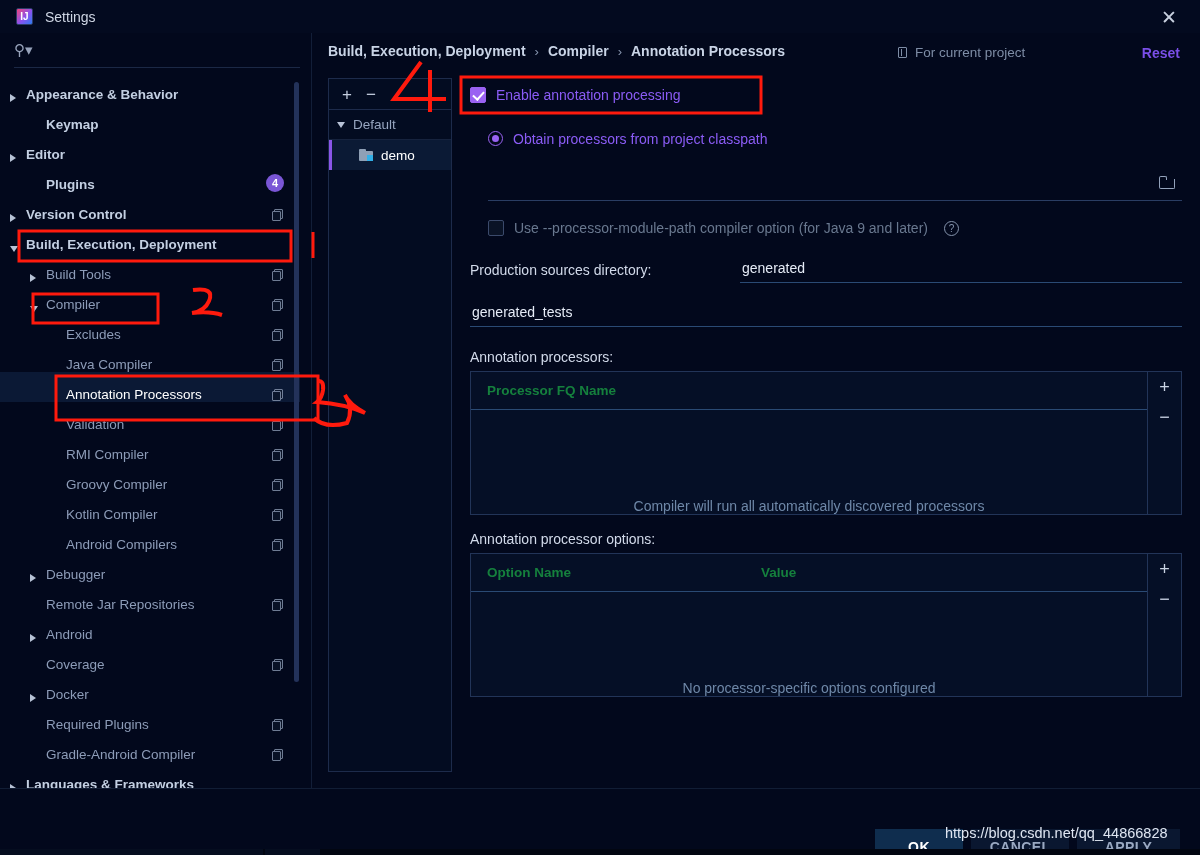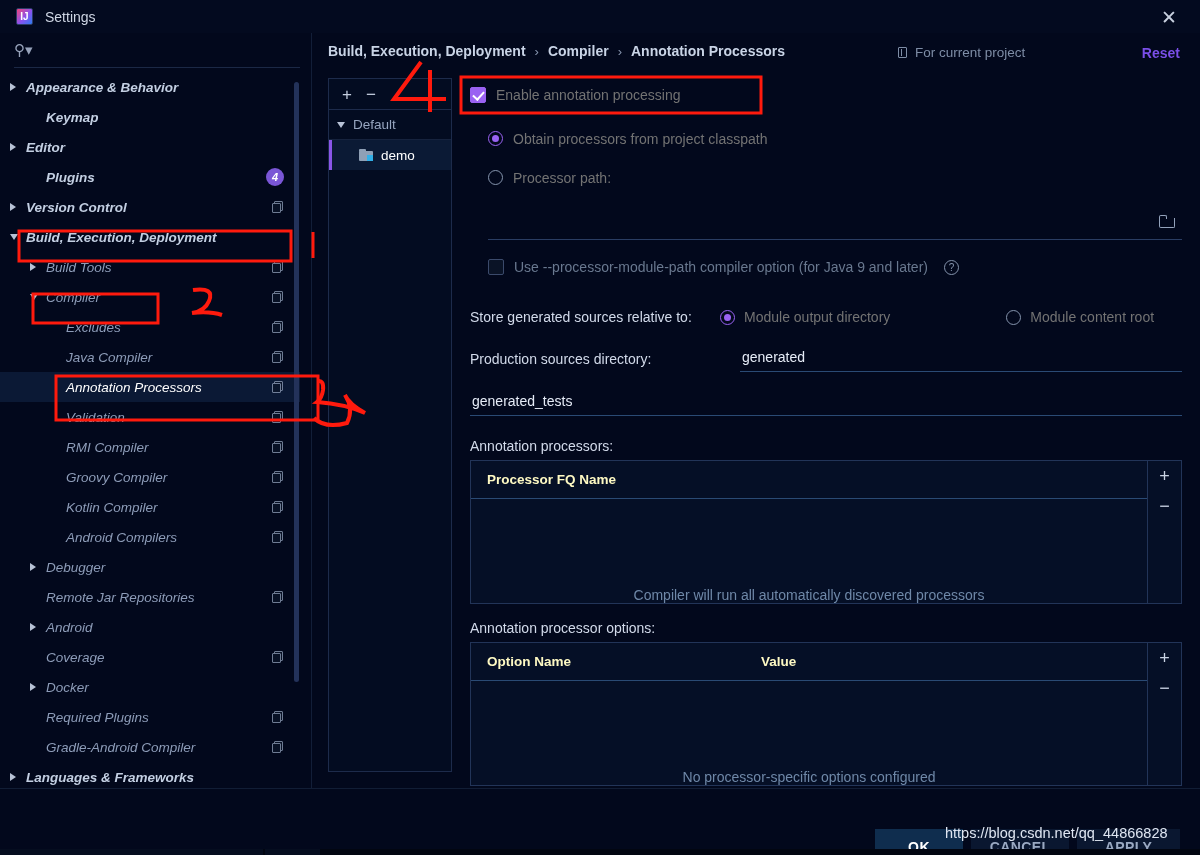--- a/index.html
+++ b/index.html
@@ -55,22 +55,22 @@
     position: absolute; left: 14px; top: 67px; width: 286px; height: 1px;
     background: #1b2845;
   }
 
   
   .sidebar {
     position: absolute; left: 0; top: 72px; width: 300px; height: 716px;
     overflow: hidden;
   }
   .nav-item {
-    position: relative; height: 30px; display: flex; align-items: center;
-    color: #a3b4cf; font-size: 13.5px; cursor: pointer; font-style: italic;
+    position: relative; height: 30px; display: flex; align-items: flex-end;
+    color: #a3b4cf; font-size: 13.5px; cursor: pointer;
   }
   .nav-item.bold { color: #c3cfe2; font-weight: bold; }
   .nav-item.selected { background: #0b1935; }
   .nav-item.selected .nav-label { color: #ffffff; }
   .nav-item.faded { color: #8d9cb8; }
   .tri {
     position: absolute; width: 0; height: 0;
     border-left: 6px solid #b7c2d6;
     border-top: 4.5px solid transparent;
     border-bottom: 4.5px solid transparent;
@@ -184,21 +184,21 @@
     width: 16px; height: 16px; border-radius: 2px; position: relative;
     flex: 0 0 auto;
   }
   .cb.on { background: #9a62f2; border: 1px solid #9a62f2; }
   .cb.on::after {
     content: ""; position: absolute; left: 4px; top: 1px;
     width: 5px; height: 9px; border: solid #ffffff;
     border-width: 0 2px 2px 0; transform: rotate(42deg);
   }
   .cb.off { border: 1px solid #3b4a6b; background: #0a1326; }
-  .lbl { color: #737373; font-size: 14px; }
+  .lbl { color: #8b5cf6; font-size: 14px; }
   .lbl.dim { color: #69788f; }
 
   .radio {
     width: 15px; height: 15px; border-radius: 50%; flex: 0 0 auto;
     border: 1.6px solid #8594ad; background: transparent; position: relative;
   }
   .radio.on { border-color: #9a62f2; }
   .radio.on::after {
     content:""; position:absolute; left:3px; top:3px;
     width:7px; height:7px; border-radius:50%; background:#9a62f2;
@@ -249,21 +249,21 @@
   .table-wrap {
     display: flex; margin-top: 6px;
     border: 1px solid #223458; background: #050f26;
   }
   .tbl { flex: 1; }
   .tbl-head {
     display: flex; height: 38px; align-items: center;
     border-bottom: 1px solid #2a4a74;
   }
   .th {
-    color: #fef9c3; font-size: 13.5px; font-weight: bold; padding-left: 16px;
+    color: #15803d; font-size: 13.5px; font-weight: bold; padding-left: 16px;
   }
   .tbl-body {
     height: 104px; display: flex; align-items: flex-end; justify-content: center;
   }
   .empty-msg { color: #6f88a8; font-size: 14px; }
   .tbl-side {
     width: 34px; border-left: 1px solid #223458;
     display: flex; flex-direction: column; align-items: center;
     padding-top: 6px; gap: 12px;
   }
@@ -518,50 +518,35 @@
     <div class="row-check">
       <span class="cb on"></span>
       <span class="lbl">Enable annotation processing</span>
     </div>
 
     <div style="margin-left:18px;">
       <div class="row-radio" style="margin-top:10px;">
         <span class="radio on"></span>
         <span class="lbl">Obtain processors from project classpath</span>
       </div>
-      <div class="row-radio" style="margin-top:6px;">
-        <span class="radio"></span>
-        <span class="lbl">Processor path:</span>
-      </div>
 
       <div class="path-field">
         <span class="folder-icon">
             <i class="f1"></i>
             <i class="f2"></i>
           </span>
       </div>
 
       <div class="row-check" style="margin-top:10px;">
         <span class="cb off"></span>
         <span class="lbl dim">Use --processor-module-path compiler option (for Java 9 and later)</span>
         <span class="qmark">?</span>
       </div>
     </div>
 
-    <div class="store-row">
-      <span class="store-label">Store generated sources relative to:</span>
-      <span class="store-opt">
-        <span class="radio on"></span>
-        <span class="lbl">Module output directory</span>
-      </span>
-      <span class="store-opt second">
-        <span class="radio"></span>
-        <span class="lbl">Module content root</span>
-      </span>
-    </div>
 
     <div class="dir-row">
       <span class="dir-label">Production sources directory:</span>
       <input class="dir-input" value="generated" style="">
     </div>
 
     <div class="dir-row">
       <input class="dir-input" value="generated_tests" style="">
     </div>
 

